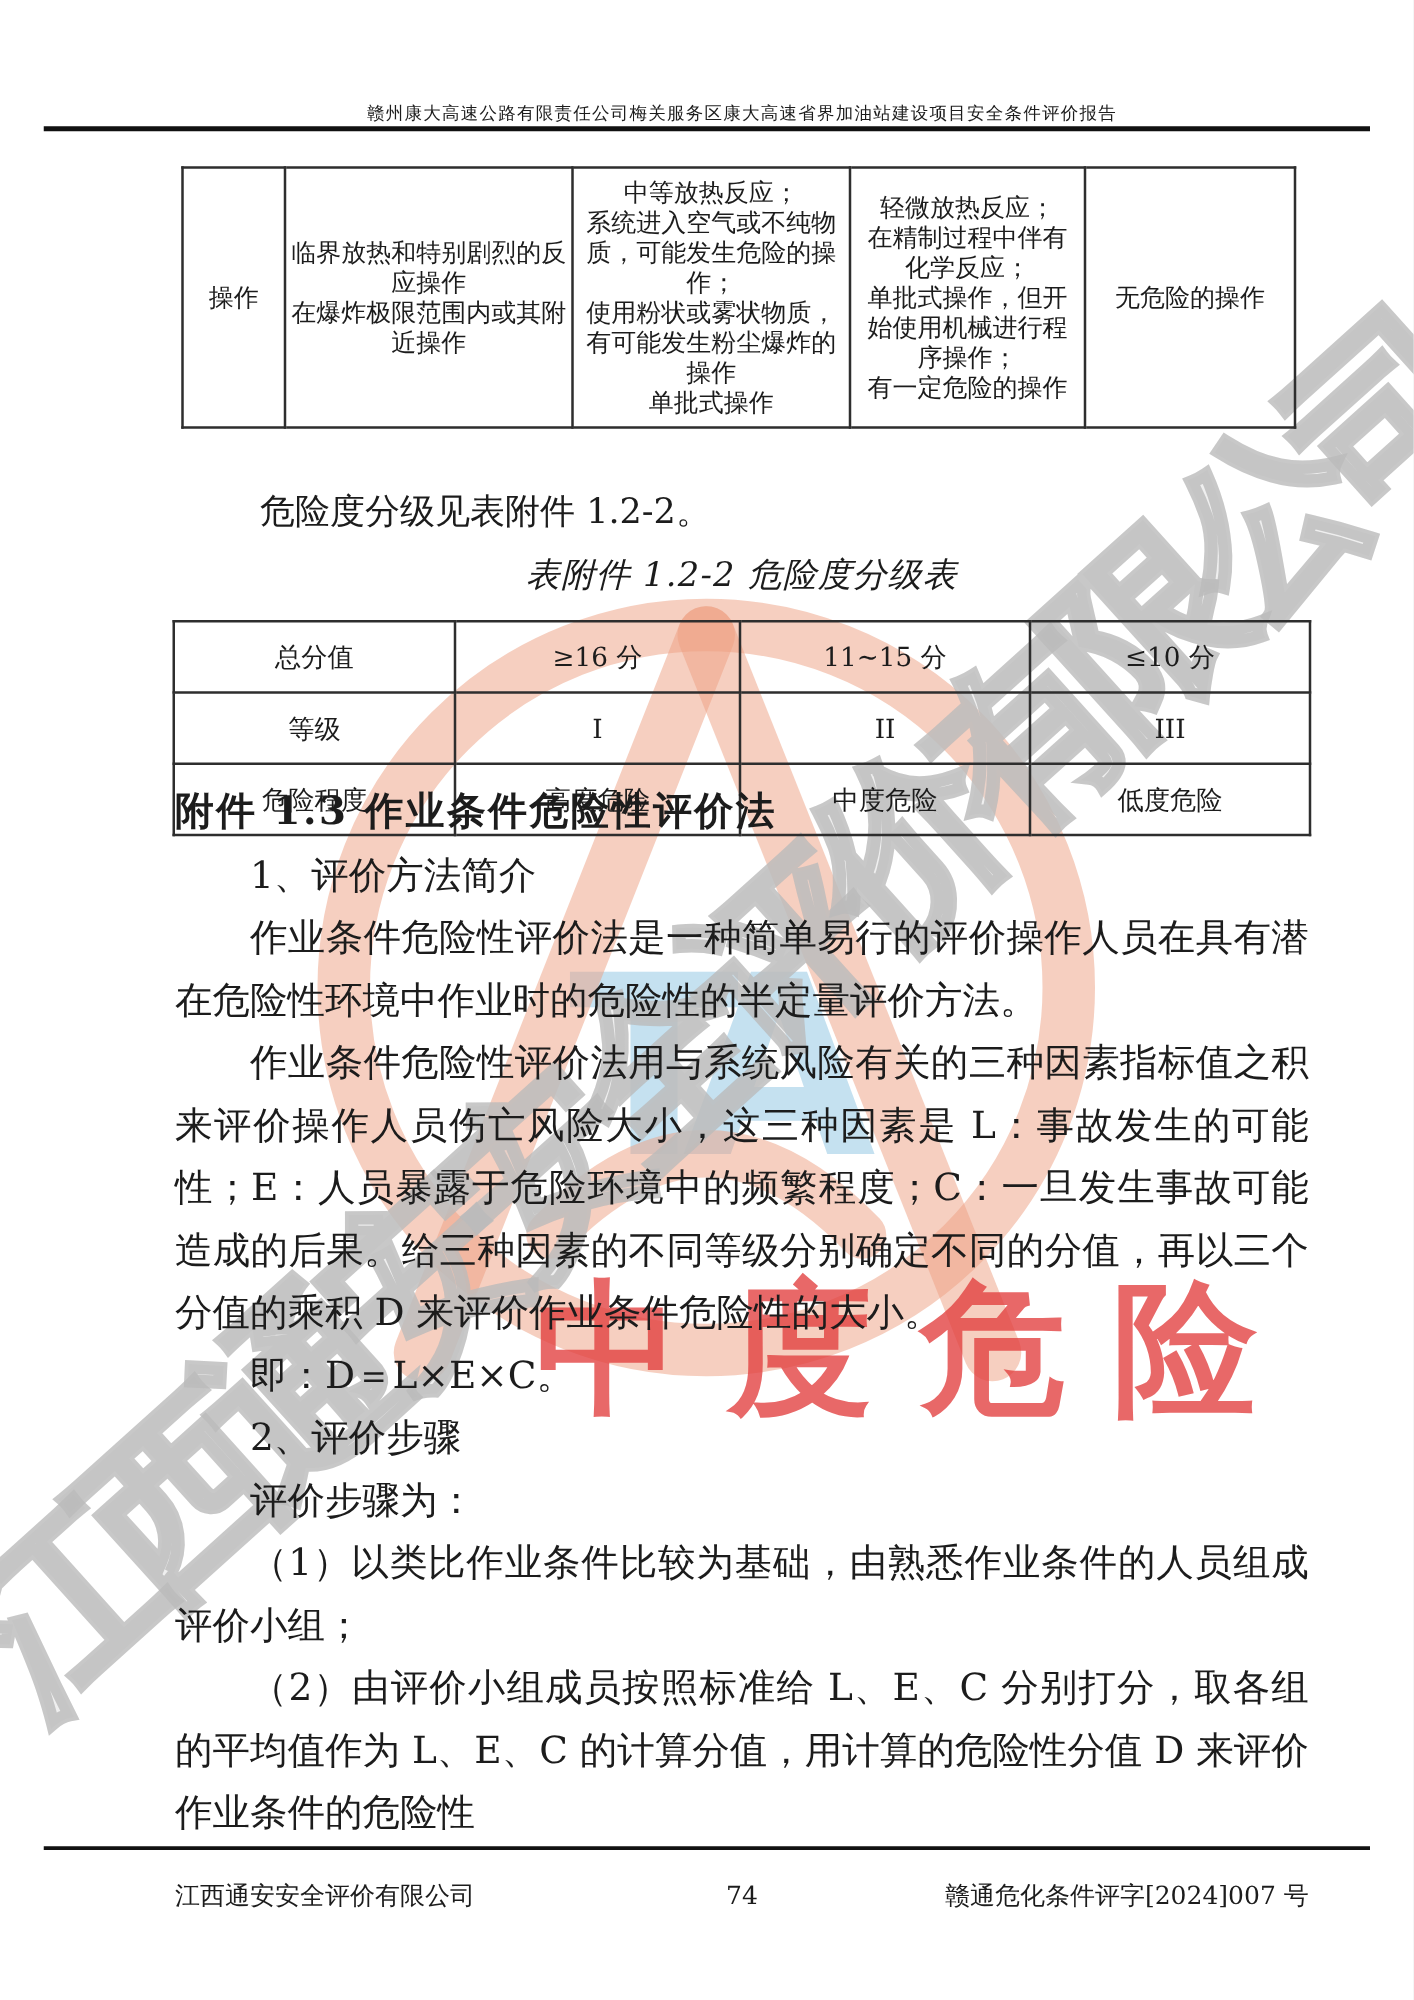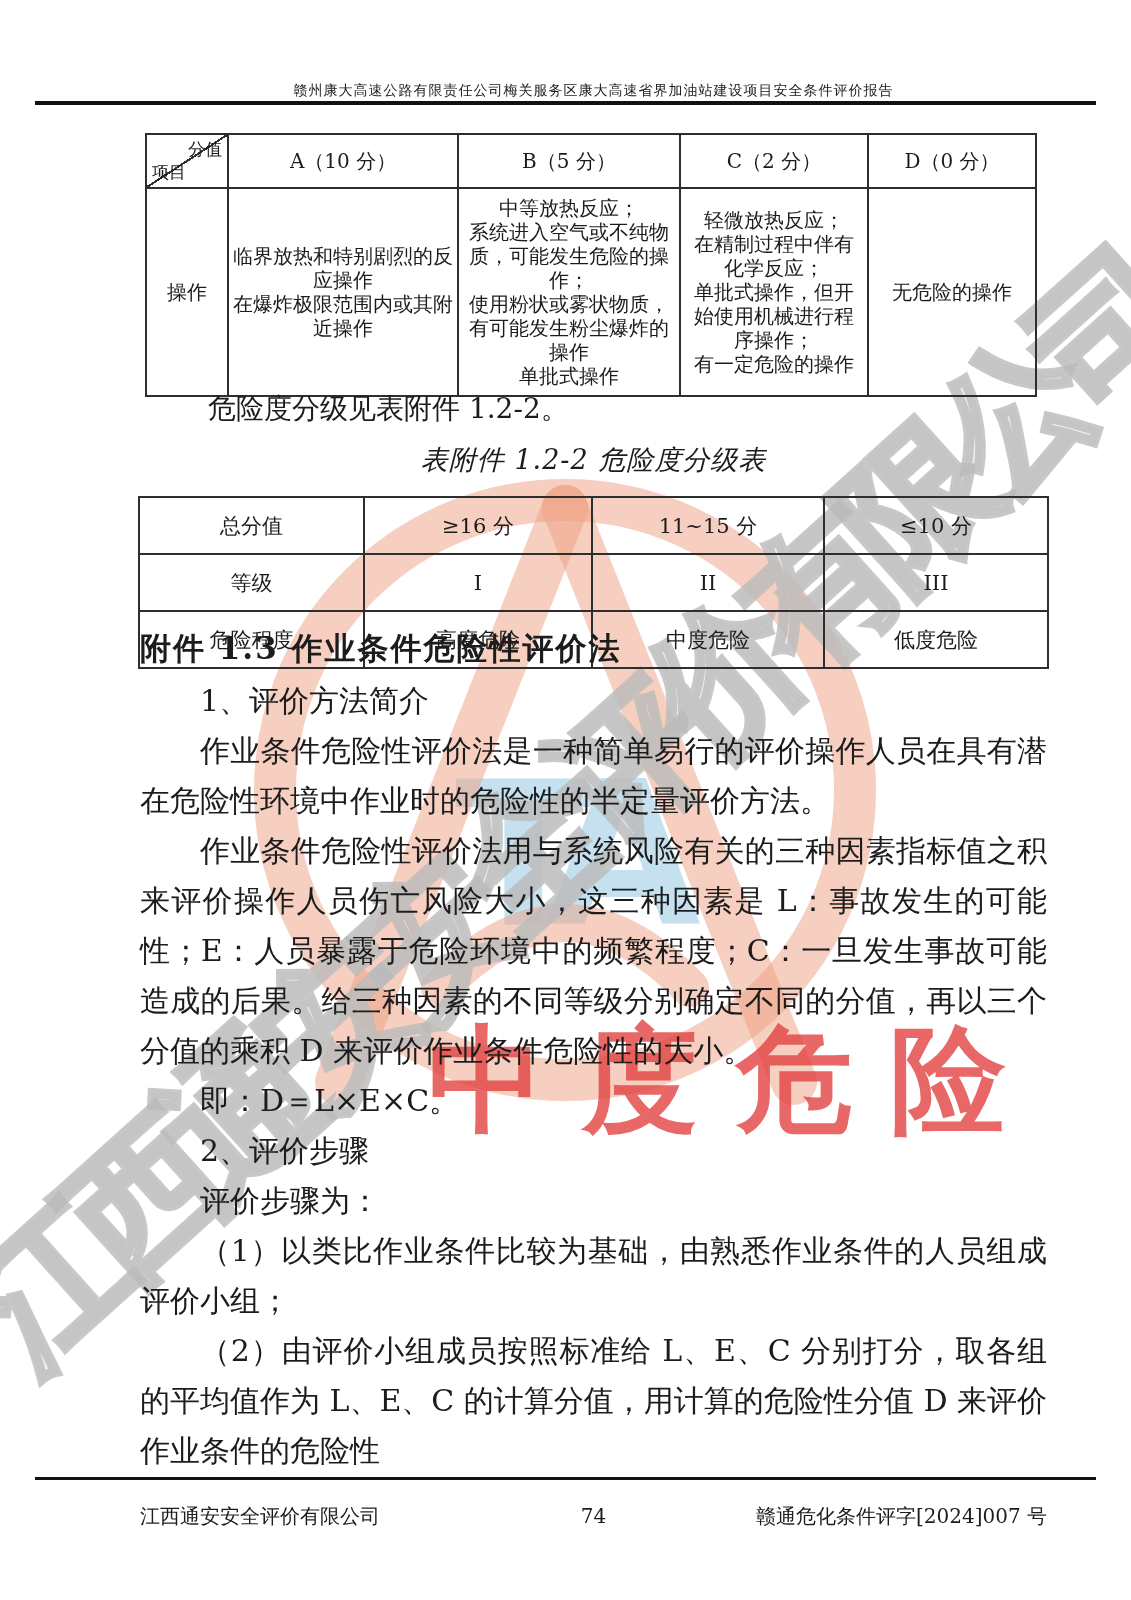--- a/index.html
+++ b/index.html
@@ -102,30 +102,20 @@
 
     <table class="t1">
       <colgroup>
         <col style="width:82px">
           <col style="width:230px">
           <col style="width:222px">
         <col style="width:188px">
           <col style="width:168px">
       </colgroup>
       <tbody>
-          <tr class="head-row">
-        <td class="corner">
-          <span class="c-top">分值</span>
-          <span class="c-bottom">项目</span>
-        </td>
-        <th>A（10 分）</th>
-        <th>B（5 分）</th>
-        <th>C（2 分）</th>
-        <th>D（0 分）</th>
-      </tr>
       <tr class="body-row">
         <td>操作</td>
         <td>
           <div class="cell-line">临界放热和特别剧烈的反应操作</div>
           <div class="cell-line">在爆炸极限范围内或其附近操作</div>
         </td>
         <td>
           <div class="cell-line">中等放热反应；</div>
           <div class="cell-line">系统进入空气或不纯物质，可能发生危险的操作；</div>
           <div class="cell-line">使用粉状或雾状物质，有可能发生粉尘爆炸的操作</div>

